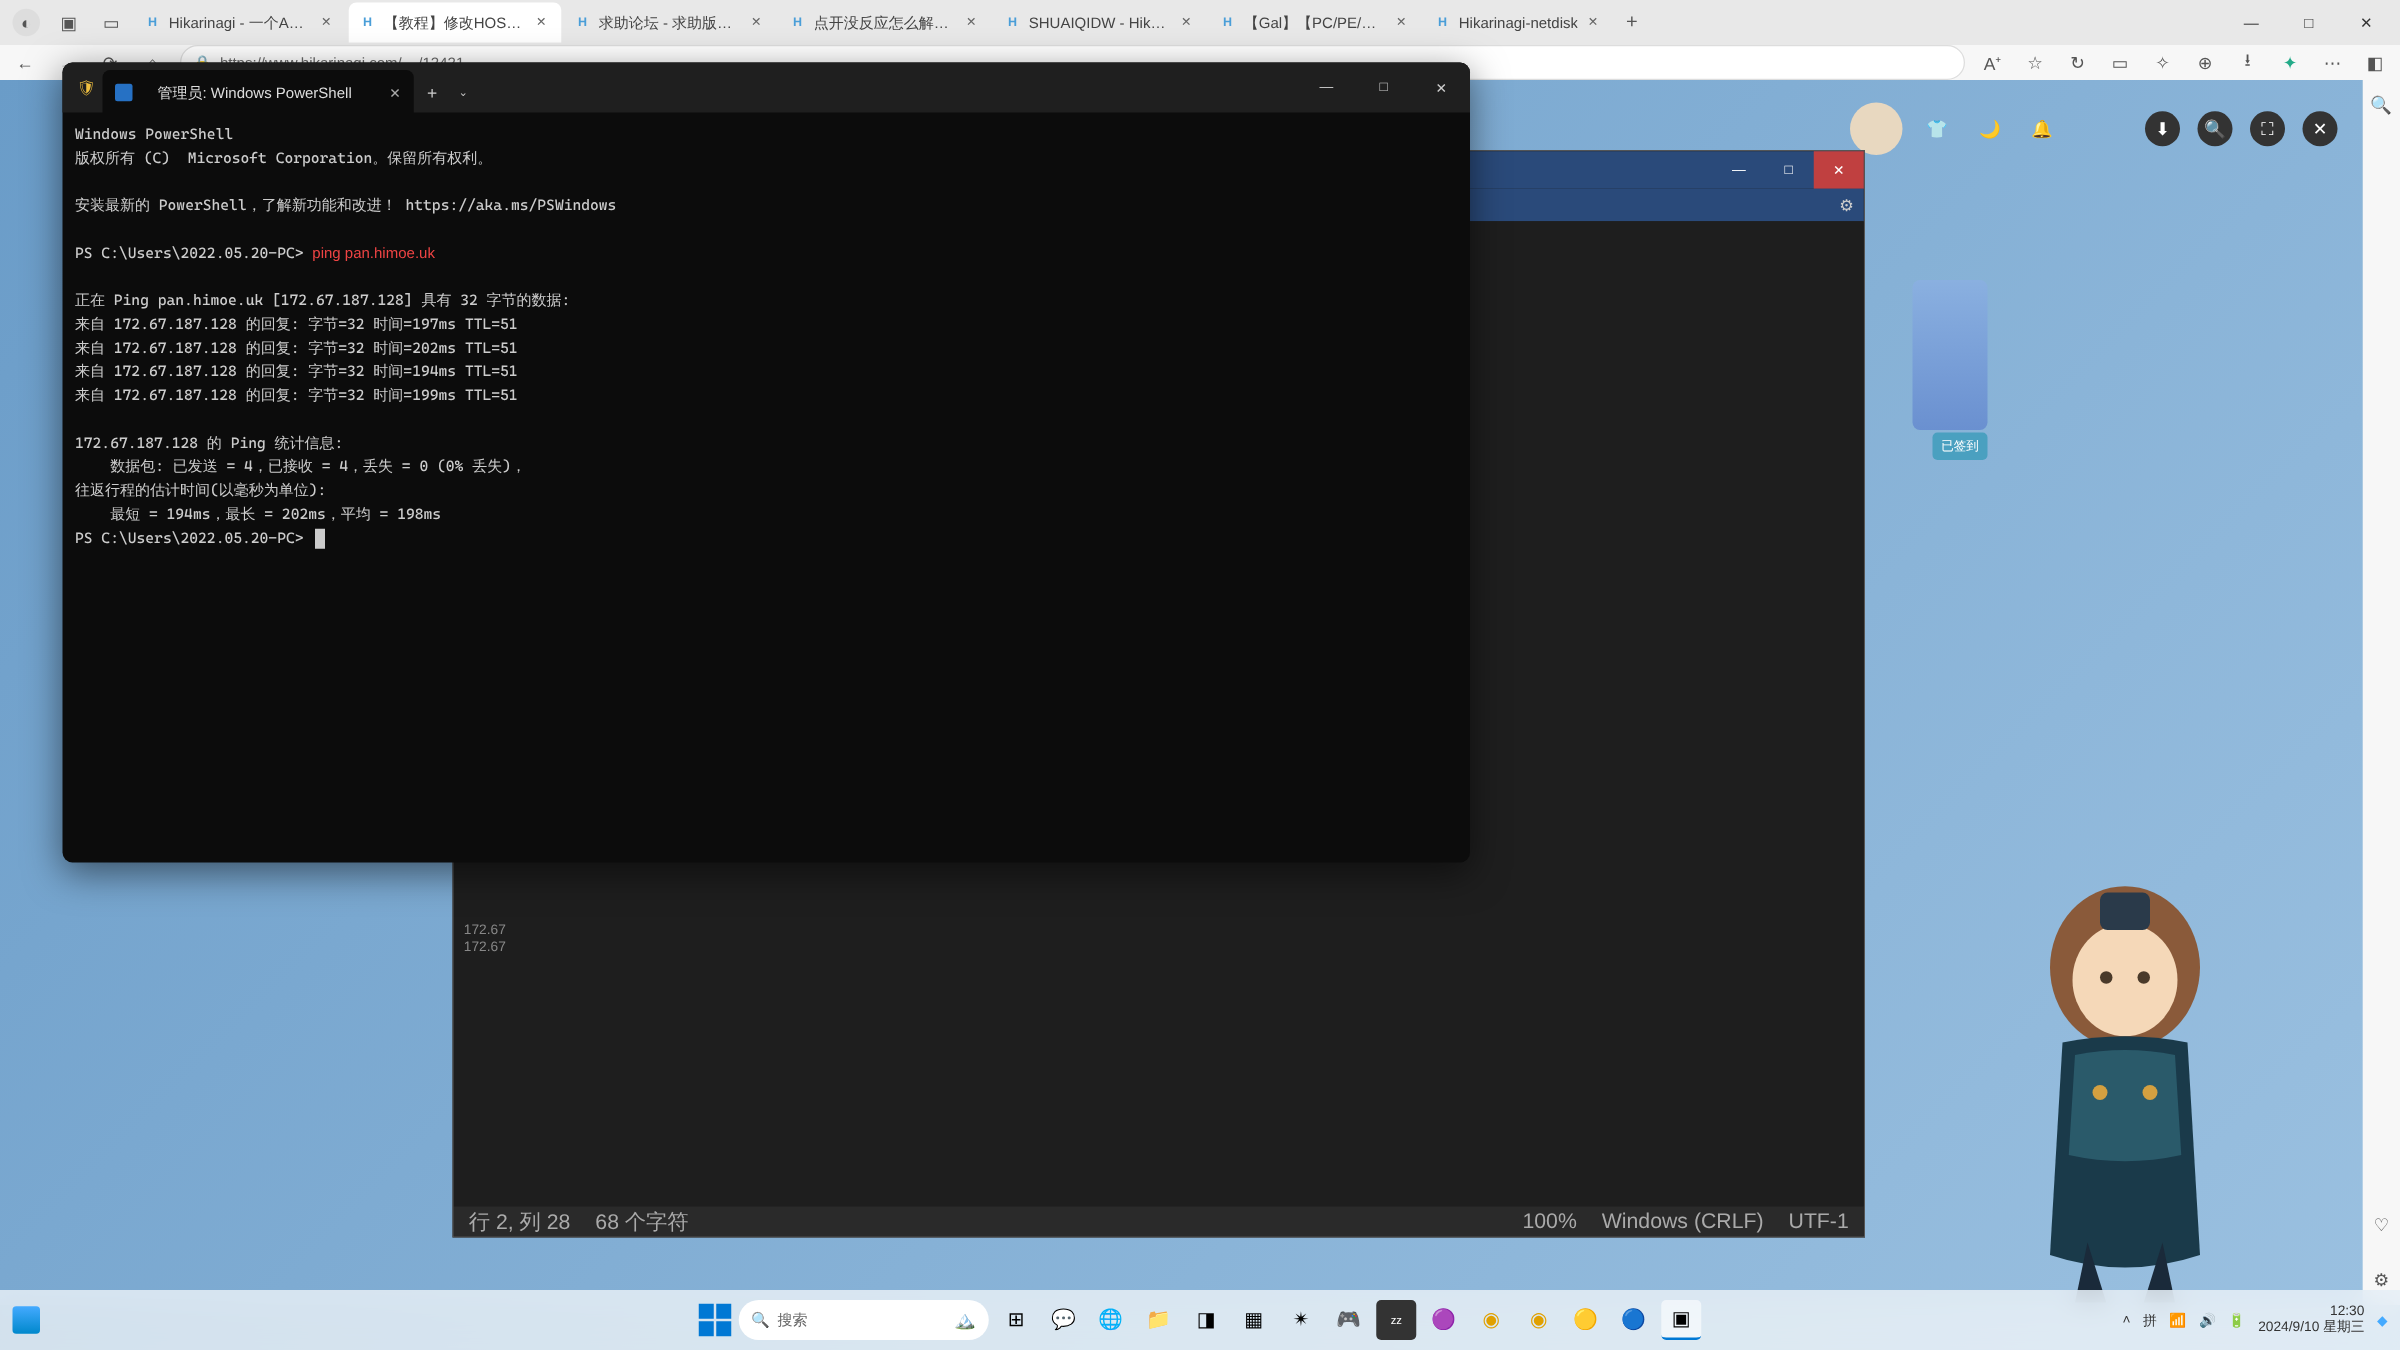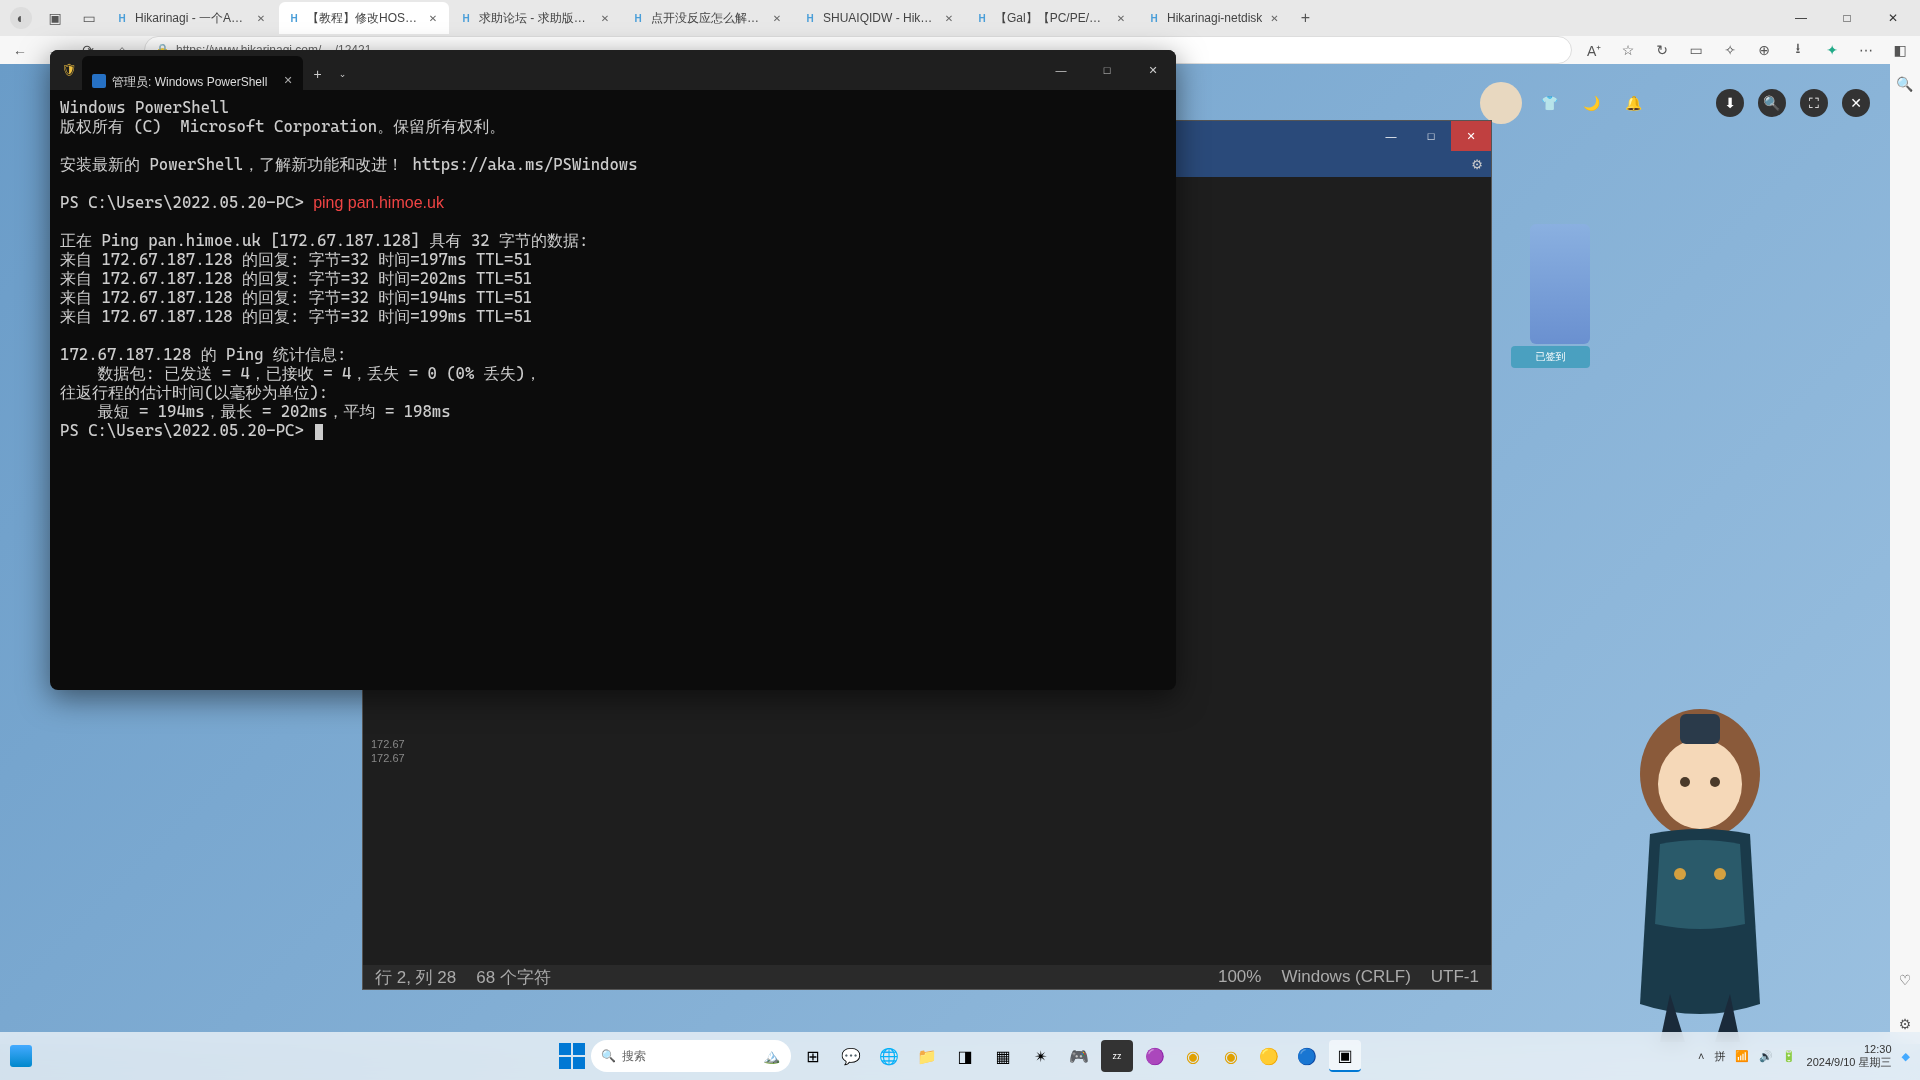--- a/index.html
+++ b/index.html
@@ -24,45 +24,45 @@
 .addrbar .rt{display:flex;gap:10px;align-items:center}
 .edge-side{position:absolute;right:0;top:64px;bottom:36px;width:30px;background:#f7f7f7;display:flex;flex-direction:column;align-items:center;padding-top:8px;gap:12px}
 .edge-side .sidebtn{width:24px;height:24px;display:flex;align-items:center;justify-content:center;color:#555;font-size:14px}
 
 .page{position:absolute;top:64px;left:0;right:30px;bottom:36px;background:linear-gradient(135deg,#6a9cc8,#9ac0e0);overflow:hidden}
 .page-top{position:absolute;top:0;left:0;right:0;height:78px;display:flex;align-items:center;justify-content:flex-end;padding:0 20px;gap:14px}
 .page-top .picon{width:28px;height:28px;border-radius:50%;display:flex;align-items:center;justify-content:center;color:#333;font-size:14px}
 .page-top .picon.dk{background:#333;color:#fff}
 .page-avatar{width:42px;height:42px;border-radius:50%;background:#e8d8c0}
 .side-card{position:absolute;right:300px;top:160px;width:60px;height:120px;background:linear-gradient(#8ab0e0,#6a90d0);border-radius:6px}
-.side-badge{position:absolute;right:300px;top:282px;width:79px;height:22px;background:#4aa0c0;border-radius:4px;color:#fff;font-size:10px;display:flex;align-items:center;justify-content:center}
+.side-badge{position:absolute;right:300px;top:282px;width:44px;height:22px;background:#4aa0c0;border-radius:4px;color:#fff;font-size:10px;display:flex;align-items:center;justify-content:center}
 .character{position:absolute;right:60px;bottom:0;width:260px;height:380px}
 
 .notepad{position:absolute;left:362px;top:120px;width:1130px;height:870px;background:#1e1e1e;border:1px solid #555;display:flex;flex-direction:column}
 .np-title{height:30px;background:#2a4a7a;display:flex;align-items:center;justify-content:flex-end}
 .np-title .npbtn{width:40px;height:30px;display:flex;align-items:center;justify-content:center;color:#fff;font-size:11px}
 .np-title .npbtn.cls{background:#c04040}
 .np-menu{height:26px;background:#2a4a7a;display:flex;align-items:center;justify-content:flex-end;padding:0 8px}
 .np-menu .gear{color:#ccc;font-size:13px}
 .np-body{flex:1;background:#1e1e1e;padding:8px;color:#aaa;font-family:Consolas,monospace;font-size:12px;position:relative}
 .np-ip{position:absolute;left:8px;top:560px;color:#888;font-size:11px;line-height:14px}
 .np-status{height:24px;background:#2a2a2a;display:flex;align-items:center;padding:0 12px;color:#aaa;font-size:17px;gap:20px}
 .np-status .sp{margin-left:auto}
 
 .term{position:absolute;left:50px;top:50px;width:1126px;height:988px;background:#0c0c0c;border-radius:8px;display:flex;flex-direction:column;box-shadow:0 8px 30px rgba(0,0,0,.5)}
 .term-titlebar{height:40px;background:#1f1f1f;border-radius:8px 8px 0 0;display:flex;align-items:center}
 .term-titlebar .shield{width:26px;display:flex;align-items:center;justify-content:center;color:#f0c040;font-size:12px;margin-left:6px}
-.term-tab{height:32px;background:#0c0c0c;border-radius:6px 6px 0 0;display:flex;padding:18px 10px;color:#ddd;font-size:12px;gap:6px;margin-top:8px}
+.term-tab{height:32px;background:#0c0c0c;border-radius:6px 6px 0 0;display:flex;align-items:center;padding:18px 10px;color:#ddd;font-size:12px;gap:20px;margin-top:8px}
 .term-tab .pwsh-icon{width:14px;height:14px;background:#2671c4;border-radius:2px;display:inline-block}
 .term-tab .tclose{margin-left:10px;color:#aaa;font-size:11px}
 .term-plus{width:30px;display:flex;align-items:center;justify-content:center;color:#ccc;font-size:14px;margin-top:8px}
 .term-drop{width:20px;display:flex;align-items:center;justify-content:center;color:#ccc;font-size:9px;margin-top:8px}
 .term-winctrl{margin-left:auto;display:flex}
 .term-winctrl .twbtn{width:46px;height:40px;display:flex;align-items:center;justify-content:center;color:#ccc;font-size:11px}
-.term-body{flex:1;padding:8px 10px;color:#cccccc;font-family:Consolas,"Cascadia Mono",monospace;font-size:16px;line-height:19px;white-space:pre}
+.term-body{flex:1;padding:8px 10px;color:#cccccc;font-family:Consolas,"Cascadia Mono",monospace;font-size:12px;line-height:19px;white-space:pre}
 .term-body .cmd{color:#ef4444}
 .cursor{display:inline-block;width:8px;height:16px;background:#ccc;vertical-align:middle;margin-left:2px}
 
 .taskbar{position:absolute;left:0;right:0;bottom:0;height:48px;background:rgba(230,238,246,.85);backdrop-filter:blur(10px);display:flex;align-items:center;padding:0 10px}
 .taskbar .tb-left{width:22px;height:22px;background:linear-gradient(#4af,#08c);border-radius:3px}
 .taskbar .center{position:absolute;left:50%;transform:translateX(-50%);display:flex;align-items:center;gap:6px}
 .taskbar .start{width:26px;height:26px;display:grid;grid-template:1fr 1fr/1fr 1fr;gap:2px}
 .taskbar .start span{background:#0078d4}
 .taskbar .search{width:200px;height:32px;background:#fff;border-radius:16px;display:flex;align-items:center;padding:0 10px;font-size:12px;color:#666;gap:6px}
 .taskbar .tb-icon{width:32px;height:32px;display:flex;align-items:center;justify-content:center;border-radius:4px;font-size:16px}

